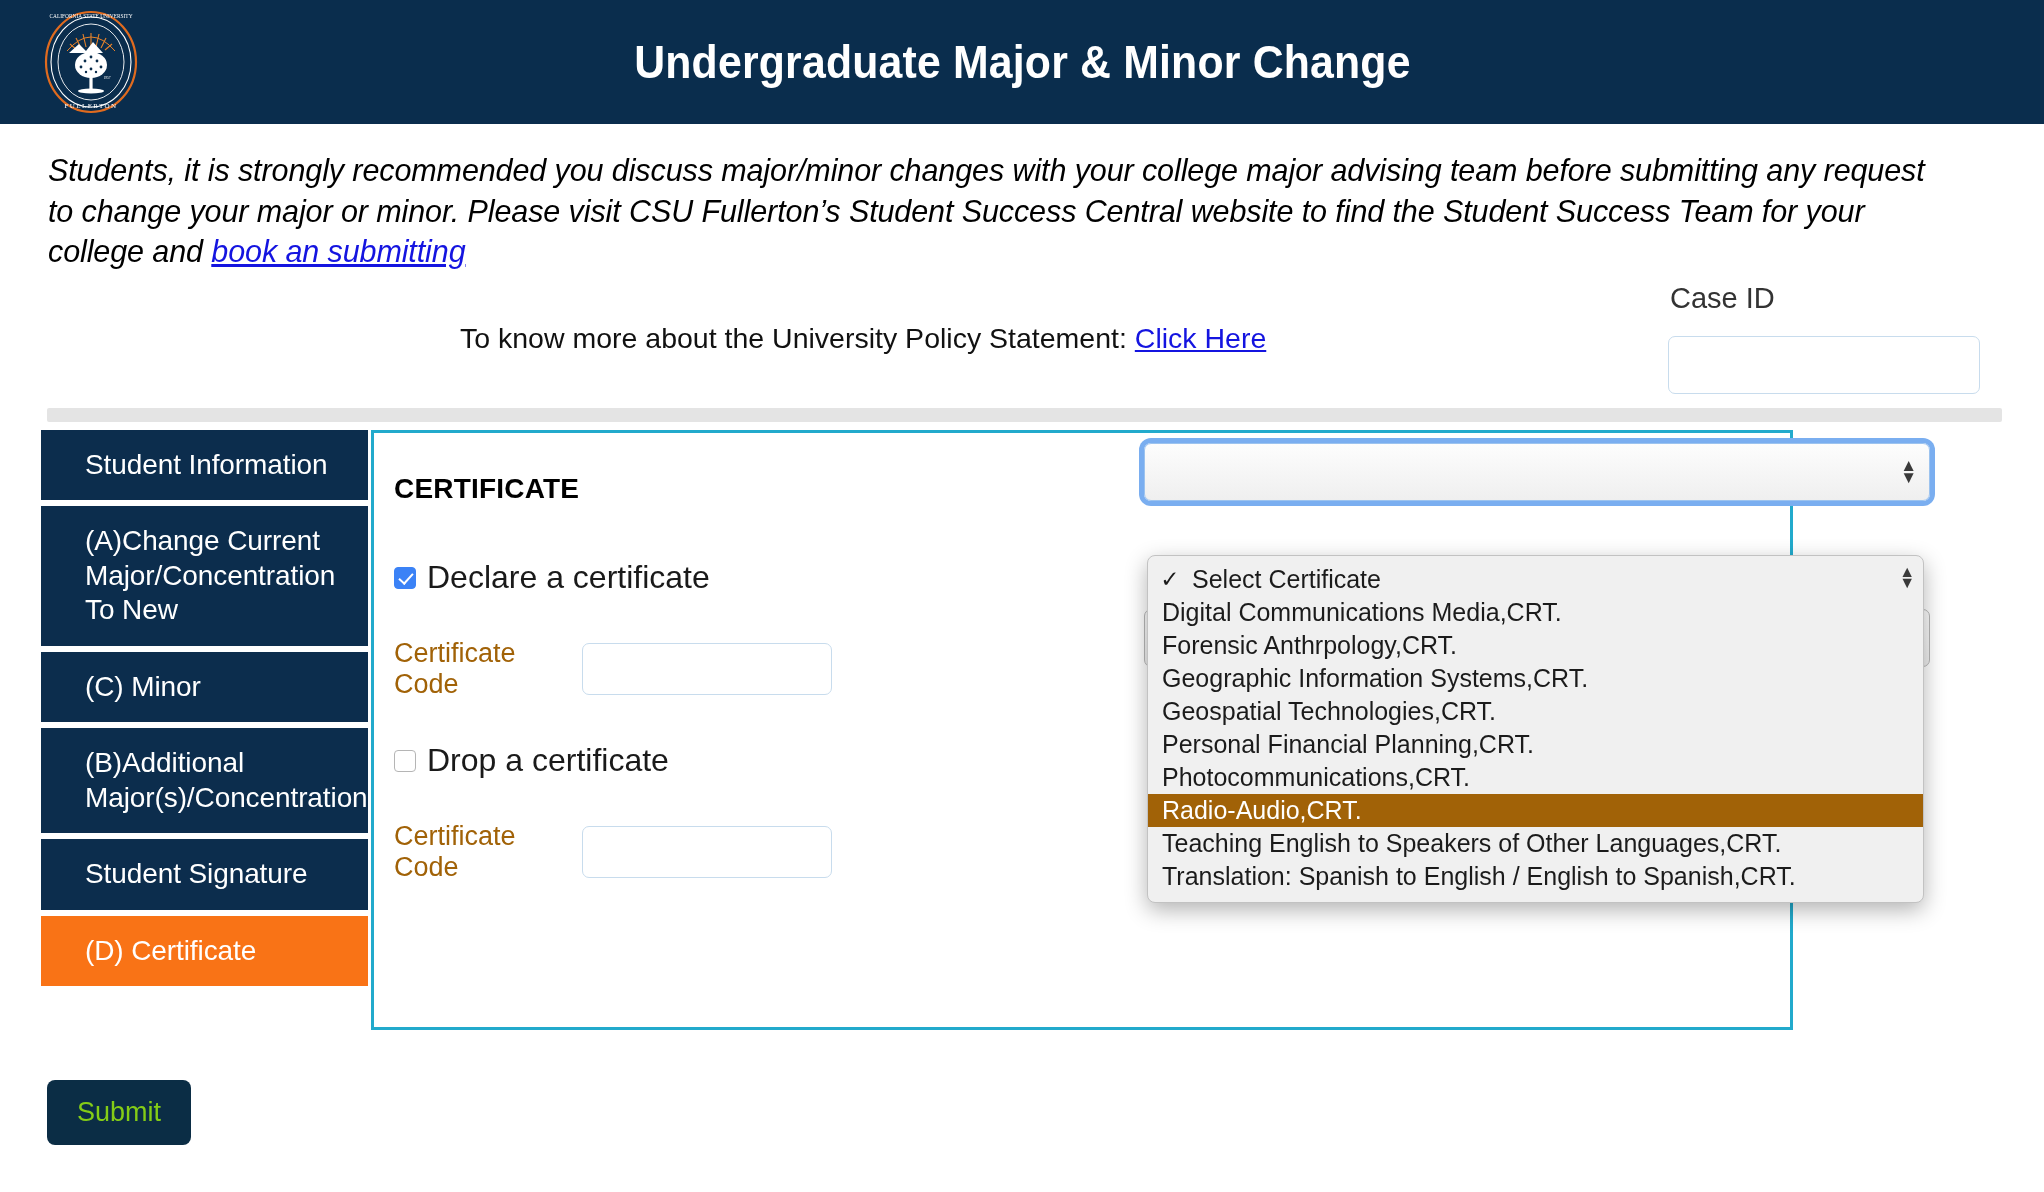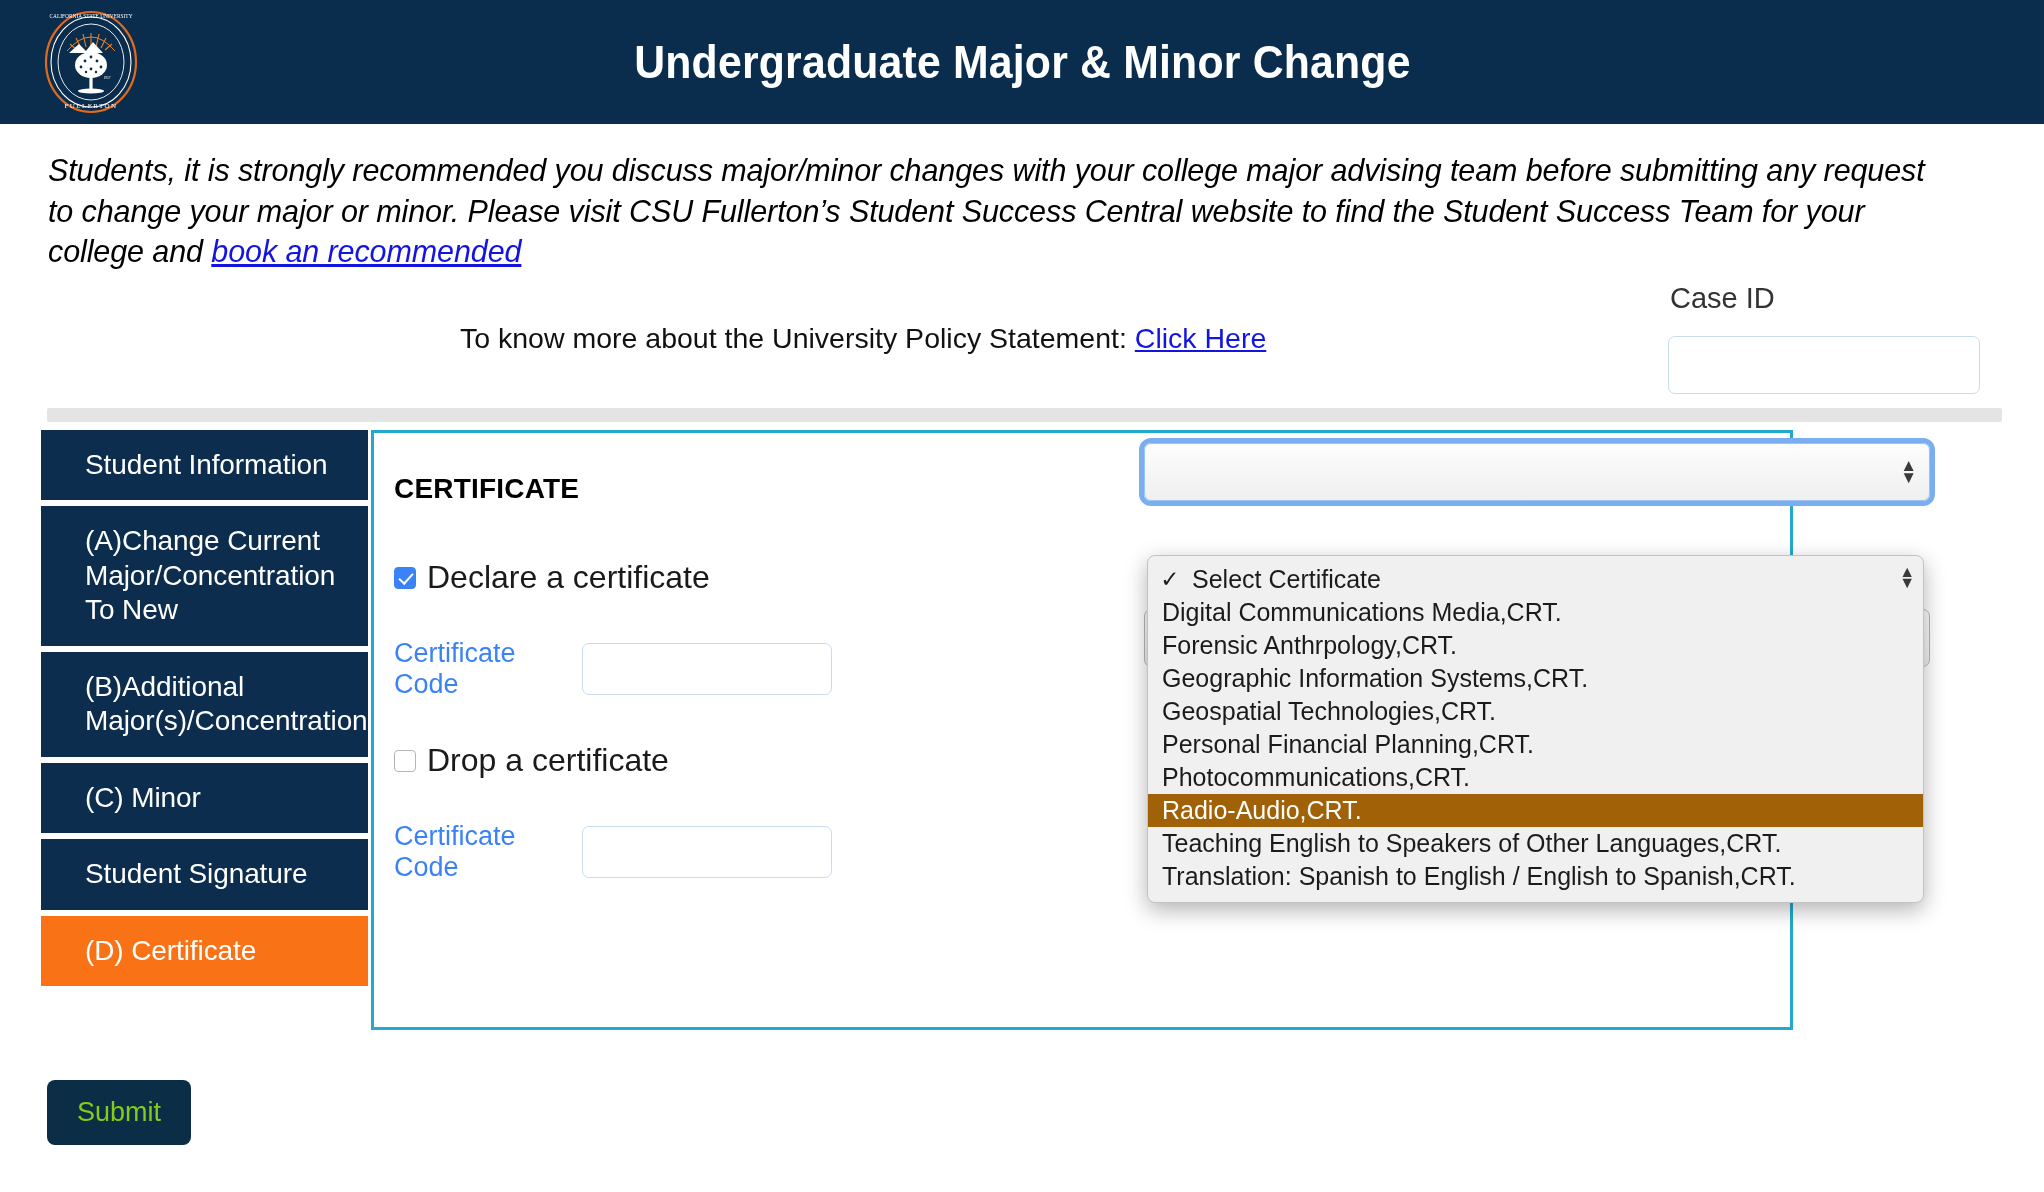--- a/index.html
+++ b/index.html
@@ -183,21 +183,21 @@
     font-weight: normal;
     color: #1a1a1a;
   }
   .code-row {
     display: flex;
     align-items: center;
     margin: 42px 0 0 2px;
   }
   .code-label {
     font-size: 27px;
-    color: #3b82f6;
+    color: #a16207;
     width: 188px;
   }
   .code-input {
     width: 250px;
     height: 52px;
     border: 1px solid #c8dced;
     border-radius: 7px;
     background: #ffffff;
     outline: none;
     font-size: 20px;
@@ -339,41 +339,41 @@
     </g>
     <text x="50" y="8.5" font-size="5.4" fill="#ffffff" text-anchor="middle" font-family="'Liberation Serif',serif">CALIFORNIA STATE UNIVERSITY</text>
     <text x="50" y="99" font-size="7" fill="#ffffff" text-anchor="middle" font-family="'Liberation Serif',serif" letter-spacing="1.4">FULLERTON</text>
     <text x="66" y="70" font-size="3.6" fill="#ffffff" text-anchor="middle" font-family="'Liberation Serif',serif">1957</text>
   </svg>
   <div class="header-title">Undergraduate Major &amp; Minor Change</div>
 </div>
 
 <div class="intro">
   <span>Students, it is strongly recommended you discuss major/minor changes with your college major advising team before submitting any request to change your</span>
-  <span>major or minor.  Please visit CSU Fullerton’s Student Success Central website to find the Student Success Team for your college and </span><a href="#">book an recommended</a>
+  <span>major or minor.  Please visit CSU Fullerton’s Student Success Central website to find the Student Success Team for your college and </span><a href="#">book an submitting</a>
 </div>
 
 <div class="policy-row">
   <div class="policy-text">
     <span>To know more about the University Policy Statement: </span><a href="#">Click Here</a>
   </div>
   <div class="caseid-block">
     <div class="caseid-label">Case ID</div>
     <input class="caseid-input" type="text" value="" style="">
   </div>
 </div>
 
 <div class="scroll-track"></div>
 
 <div class="panel-wrap">
   <div class="sidebar">
     <div class="nav-item">Student Information</div>
     <div class="nav-item">(A)Change Current Major/Concentration To New</div>
+    <div class="nav-item">(C) Minor</div>
     <div class="nav-item">(B)Additional Major(s)/Concentration</div>
-    <div class="nav-item">(C) Minor</div>
     <div class="nav-item">Student Signature</div>
     <div class="nav-item active">(D) Certificate</div>
   </div>
 
   <div class="content">
     <div class="section-title">CERTIFICATE</div>
 
     <div class="cb-row">
       <span class="cb checked"></span>
       <span class="cb-label">Declare a certificate</span>

